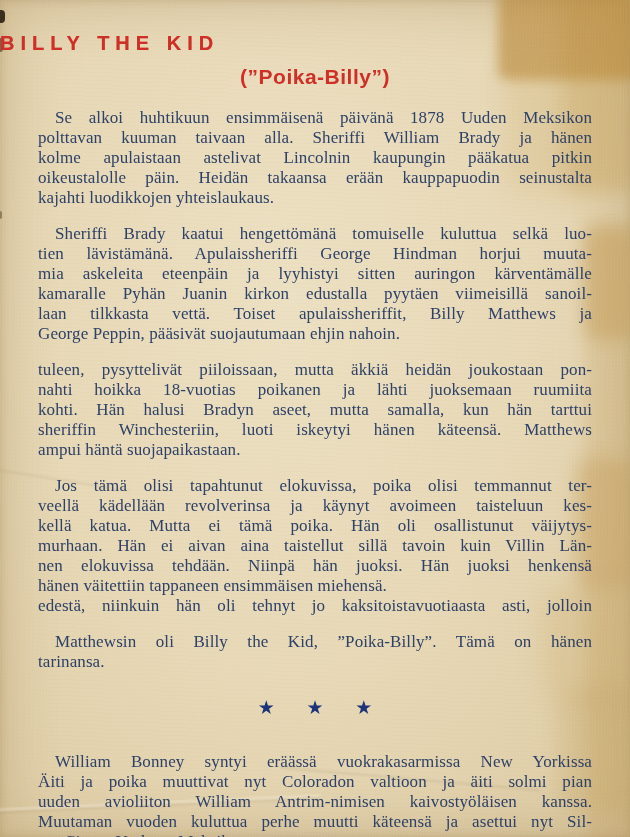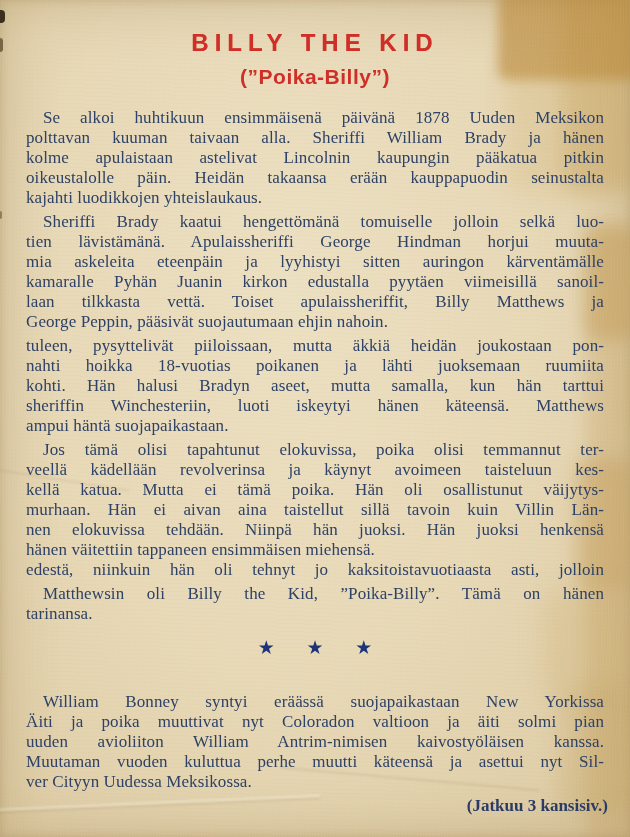--- a/index.html
+++ b/index.html
@@ -37,40 +37,39 @@
     background:
       repeating-linear-gradient(2deg,  transparent 0 3px, rgba(160,130,80,0.045) 3px 4px),
       repeating-linear-gradient(92deg, transparent 0 2px, rgba(255,255,252,0.05) 2px 3px);
   }
 
   
   .content { position:relative; z-index:3; }
 
   .title {
     margin:0; padding-top:27px;
-    text-align:center;
     font-family:"Liberation Sans", sans-serif;
     font-weight:700;
-    font-size:24px; line-height:32px;
+    font-size:20px; line-height:32px;
     letter-spacing:6px;
     color:#cf2f27;
     text-shadow:0 0 0.6px rgba(207,47,39,0.6);
   }
   .subtitle {
     margin-top:9px;
     text-align:center;
     font-family:"Liberation Sans", sans-serif;
     font-weight:700;
     font-size:21px; line-height:18px;
     letter-spacing:0.5px;
     color:#cf2f27;
   }
 
   .article { margin-top:22px; padding:0 22px; color:#2e4166; }
-  .para { margin:4px; }
+  .para { margin:16px; }
   .line {
     height:20px; line-height:20px;
     font-size:17px;
     text-align:justify; text-align-last:justify;
     white-space:normal;
     letter-spacing:0.1px;
   }
   .line.first { text-indent:17px; }
   .line.last  { text-align-last:left; }
 
@@ -118,21 +117,21 @@
 
     <div class="article">
         <div class="para">
           <div class="line first">Se alkoi huhtikuun ensimmäisenä päivänä 1878 Uuden Meksikon</div>
           <div class="line">polttavan kuuman taivaan alla.  Sheriffi William Brady ja hänen</div>
           <div class="line">kolme apulaistaan astelivat Lincolnin kaupungin pääkatua pitkin</div>
           <div class="line">oikeustalolle päin.  Heidän takaansa erään kauppapuodin seinustalta</div>
           <div class="line last">kajahti luodikkojen yhteislaukaus.</div>
         </div>
         <div class="para">
-          <div class="line first">Sheriffi Brady kaatui hengettömänä tomuiselle jolloin selkä luo-</div>
+          <div class="line first">Sheriffi Brady kaatui hengettömänä tomuiselle kuluttua selkä luo-</div>
           <div class="line">tien lävistämänä.  Apulaissheriffi George Hindman horjui muuta-</div>
           <div class="line">mia askeleita eteenpäin ja lyyhistyi sitten auringon kärventämälle</div>
           <div class="line">kamaralle Pyhän Juanin kirkon edustalla pyytäen viimeisillä sanoil-</div>
           <div class="line">laan tilkkasta vettä.  Toiset apulaissheriffit, Billy Matthews ja</div>
           <div class="line last">George Peppin, pääsivät suojautumaan ehjin nahoin.</div>
         </div>
         <div class="para">
           <div class="line">tuleen, pysyttelivät piiloissaan, mutta äkkiä heidän joukostaan pon-</div>
           <div class="line">nahti hoikka 18-vuotias poikanen ja lähti juoksemaan ruumiita</div>
           <div class="line">kohti.  Hän halusi Bradyn aseet, mutta samalla, kun hän tarttui</div>
@@ -151,21 +150,21 @@
         <div class="para">
           <div class="line first">Matthewsin oli Billy the Kid, ”Poika-Billy”.  Tämä on hänen</div>
           <div class="line last">tarinansa.</div>
         </div>
       </div>
 
     <div class="stars">★ ★ ★</div>
 
     <div class="article">
         <div class="para">
-          <div class="line first">William Bonney syntyi eräässä suojapaikastaan New Yorkissa</div>
+          <div class="line first">William Bonney syntyi eräässä vuokrakasarmissa New Yorkissa</div>
           <div class="line">Äiti ja poika muuttivat nyt Coloradon valtioon ja äiti solmi pian</div>
           <div class="line">uuden avioliiton William Antrim-nimisen kaivostyöläisen kanssa.</div>
           <div class="line">Muutaman vuoden kuluttua perhe muutti käteensä ja asettui nyt Sil-</div>
           <div class="line last">ver Cityyn Uudessa Meksikossa.</div>
         </div>
       </div>
 
     <div class="footer-line">(Jatkuu 3 kansisiv.)</div>
   </div>
 </div>

